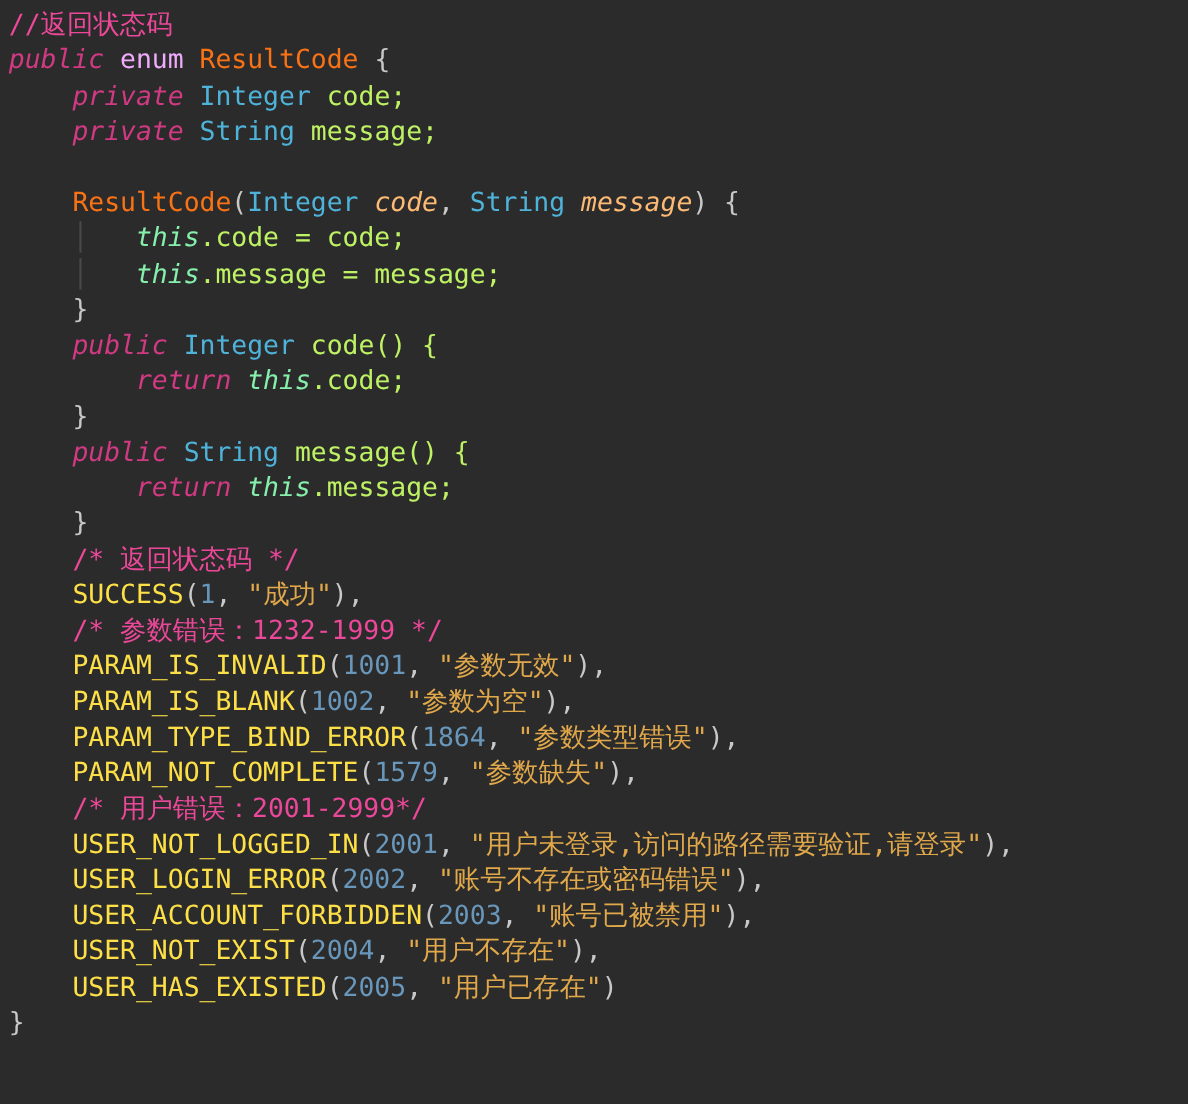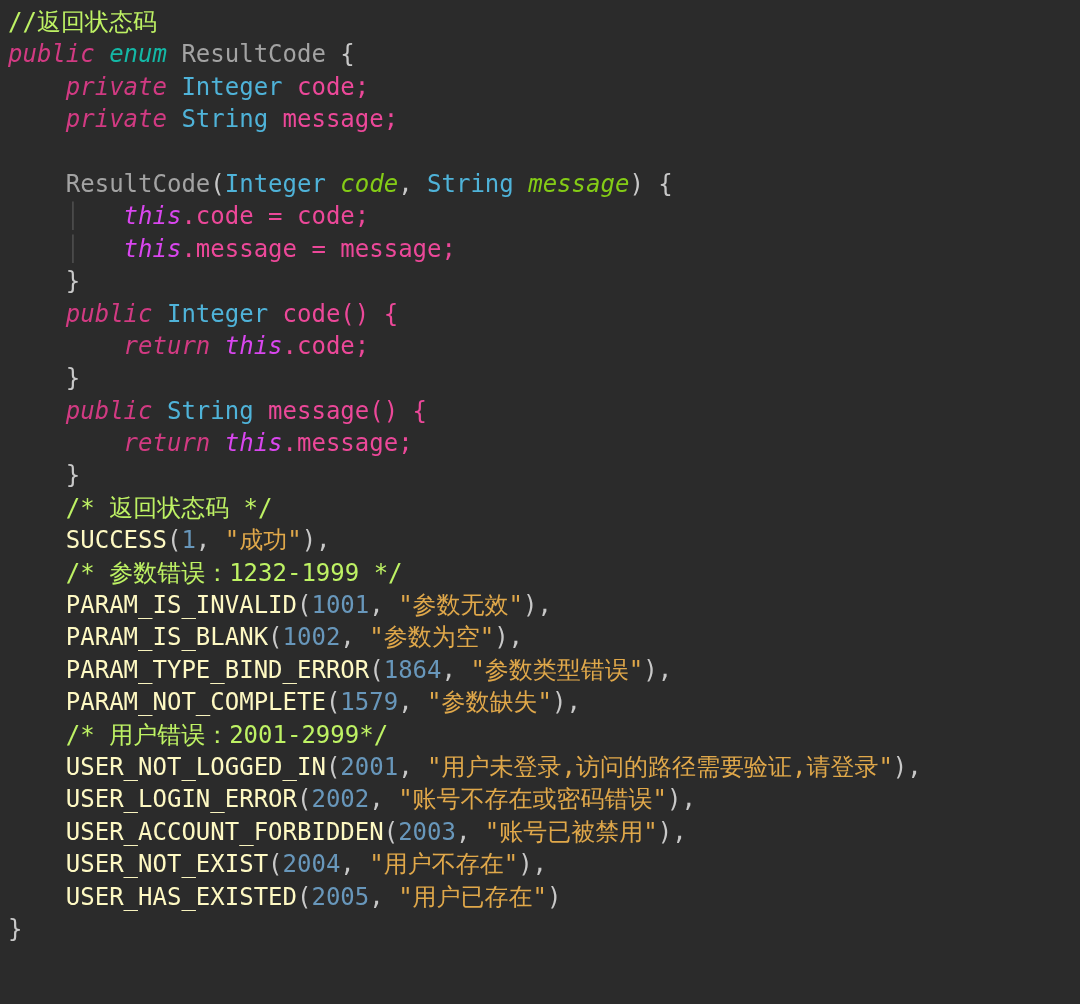--- a/index.html
+++ b/index.html
@@ -12,32 +12,32 @@
   }
   pre.code {
     margin: 0;
     padding: 6px 8px 8px 8px;
     font-family: "Menlo", "Monaco", "Consolas", monospace;
     font-size: 24px;
     line-height: 1.35;
     color: #d0d0d0;
     white-space: pre;
   }
-  .c-comment  { color: #bef264; }
+  .c-comment  { color: #ec4899; }
   .c-keyword  { color: #d13a82; font-style: italic; }               
-  .c-enum     { color: #14b8a6; font-style: italic; } 
+  .c-enum     { color: #f0abfc; } 
   .c-type     { color: #4fb3d9; } 
-  .c-defname  { color: #a3a3a3; }               
-  .c-ident    { color: #ec4899; }               
-  .c-this     { color: #d946ef; font-style: italic; margin-top: 12px; } 
+  .c-defname  { color: #f97316; }               
+  .c-ident    { color: #bef264; }               
+  .c-this     { color: #86efac; font-style: italic; margin-top: 12px; } 
   .c-punct    { color: #c8c8c8; }
-  .c-enumval  { color: #fef9c3; }               
+  .c-enumval  { color: #fde047; }               
   .c-number   { color: #6897bb; }               
   .c-string   { color: #e0a84a; }               
-  .c-param    { color: #84cc16; font-style: italic; } 
+  .c-param    { color: #fdba74; font-style: italic; } 
   .c-guide    { color: #4a4a4a; }               
 </style>
 </head>
 <body>
 
 <pre class="code"><span class="c-comment">//返回状态码</span>
 <span class="c-keyword">public</span> <span class="c-enum">enum</span> <span class="c-defname">ResultCode</span><span class="c-punct"> {</span>
     <span class="c-keyword">private</span> <span class="c-type">Integer</span><span class="c-ident"> code;</span>
     <span class="c-keyword">private</span> <span class="c-type">String</span><span class="c-ident"> message;</span>
 

